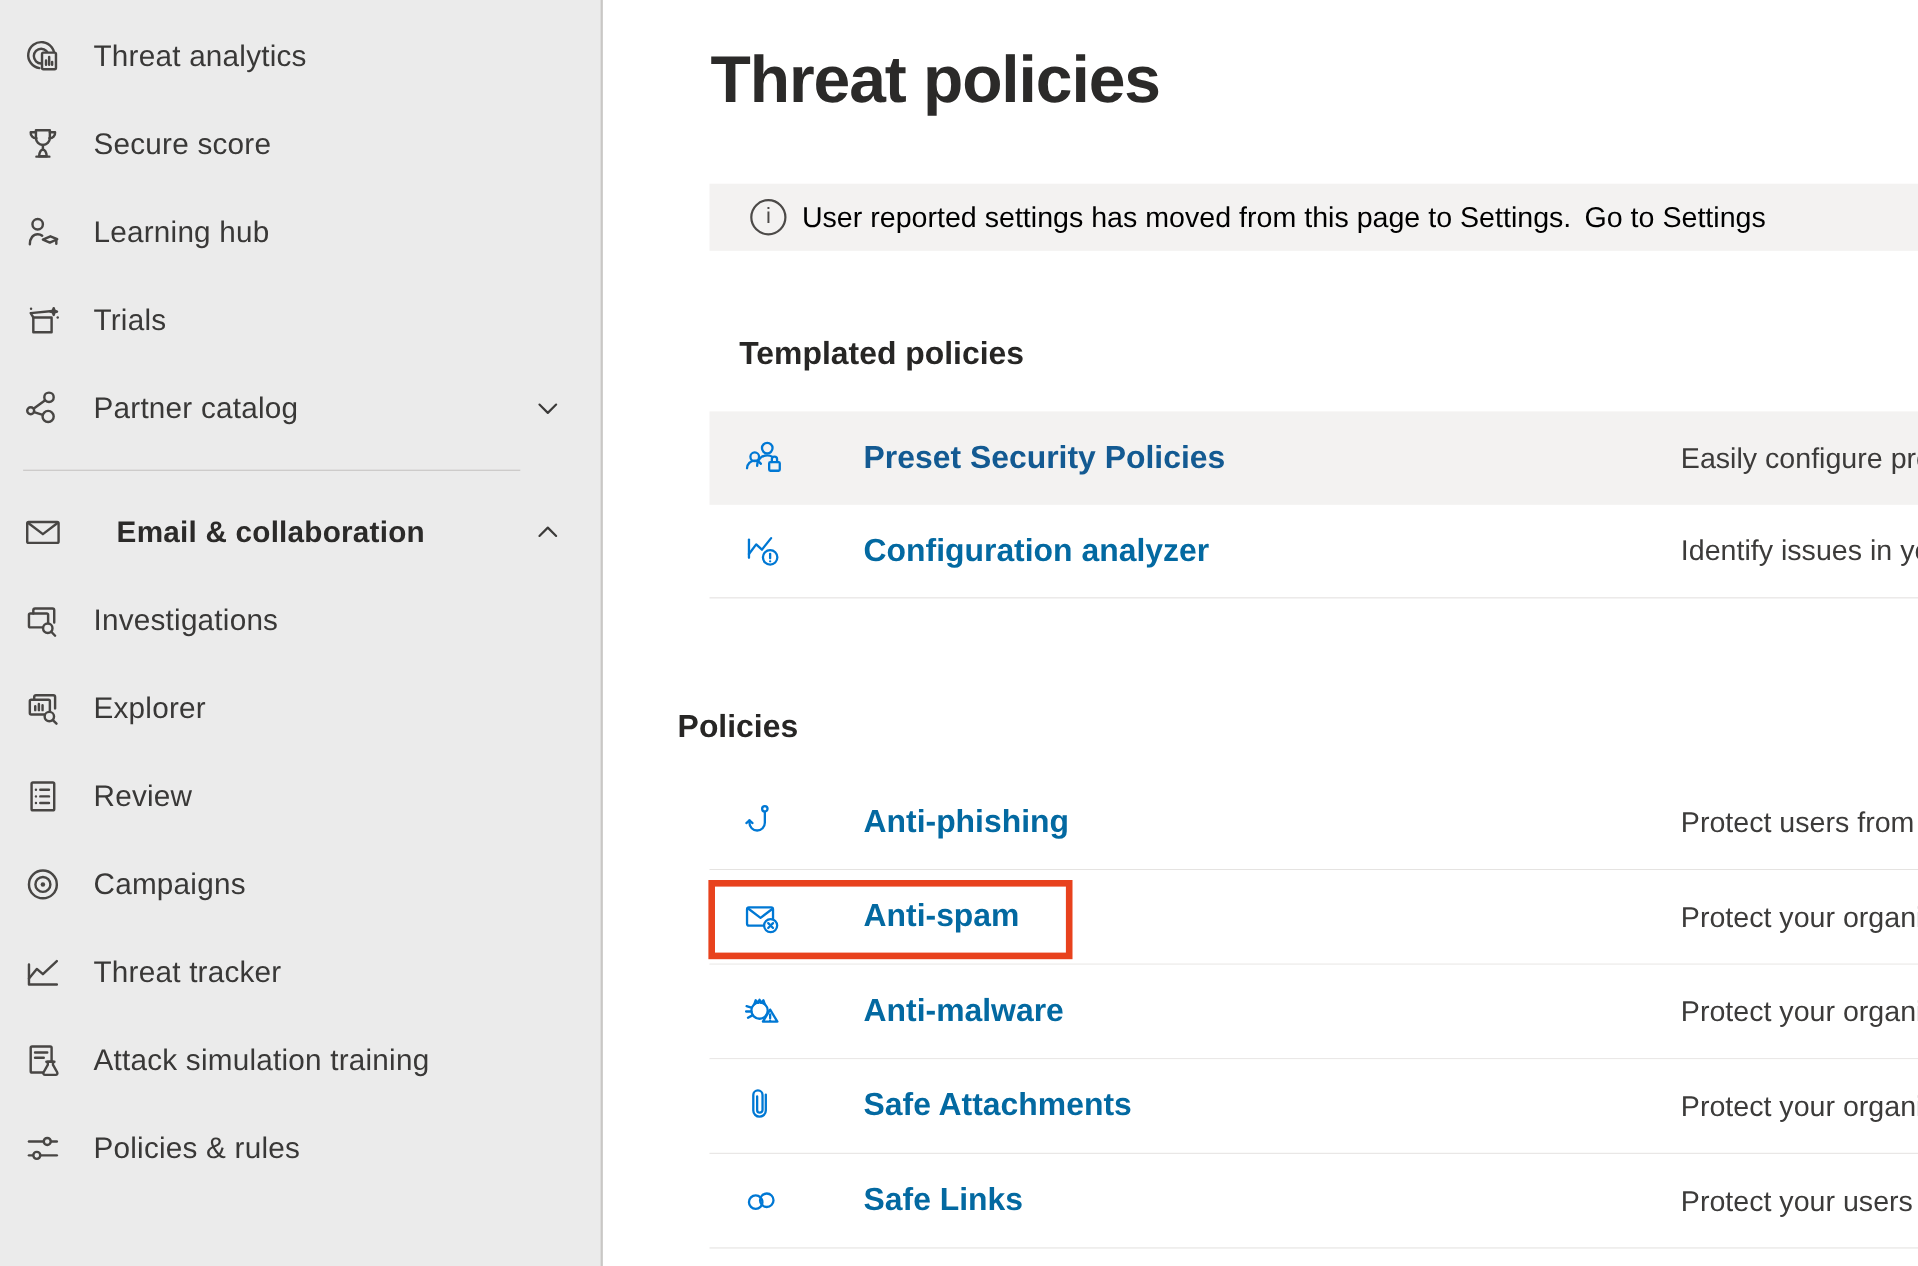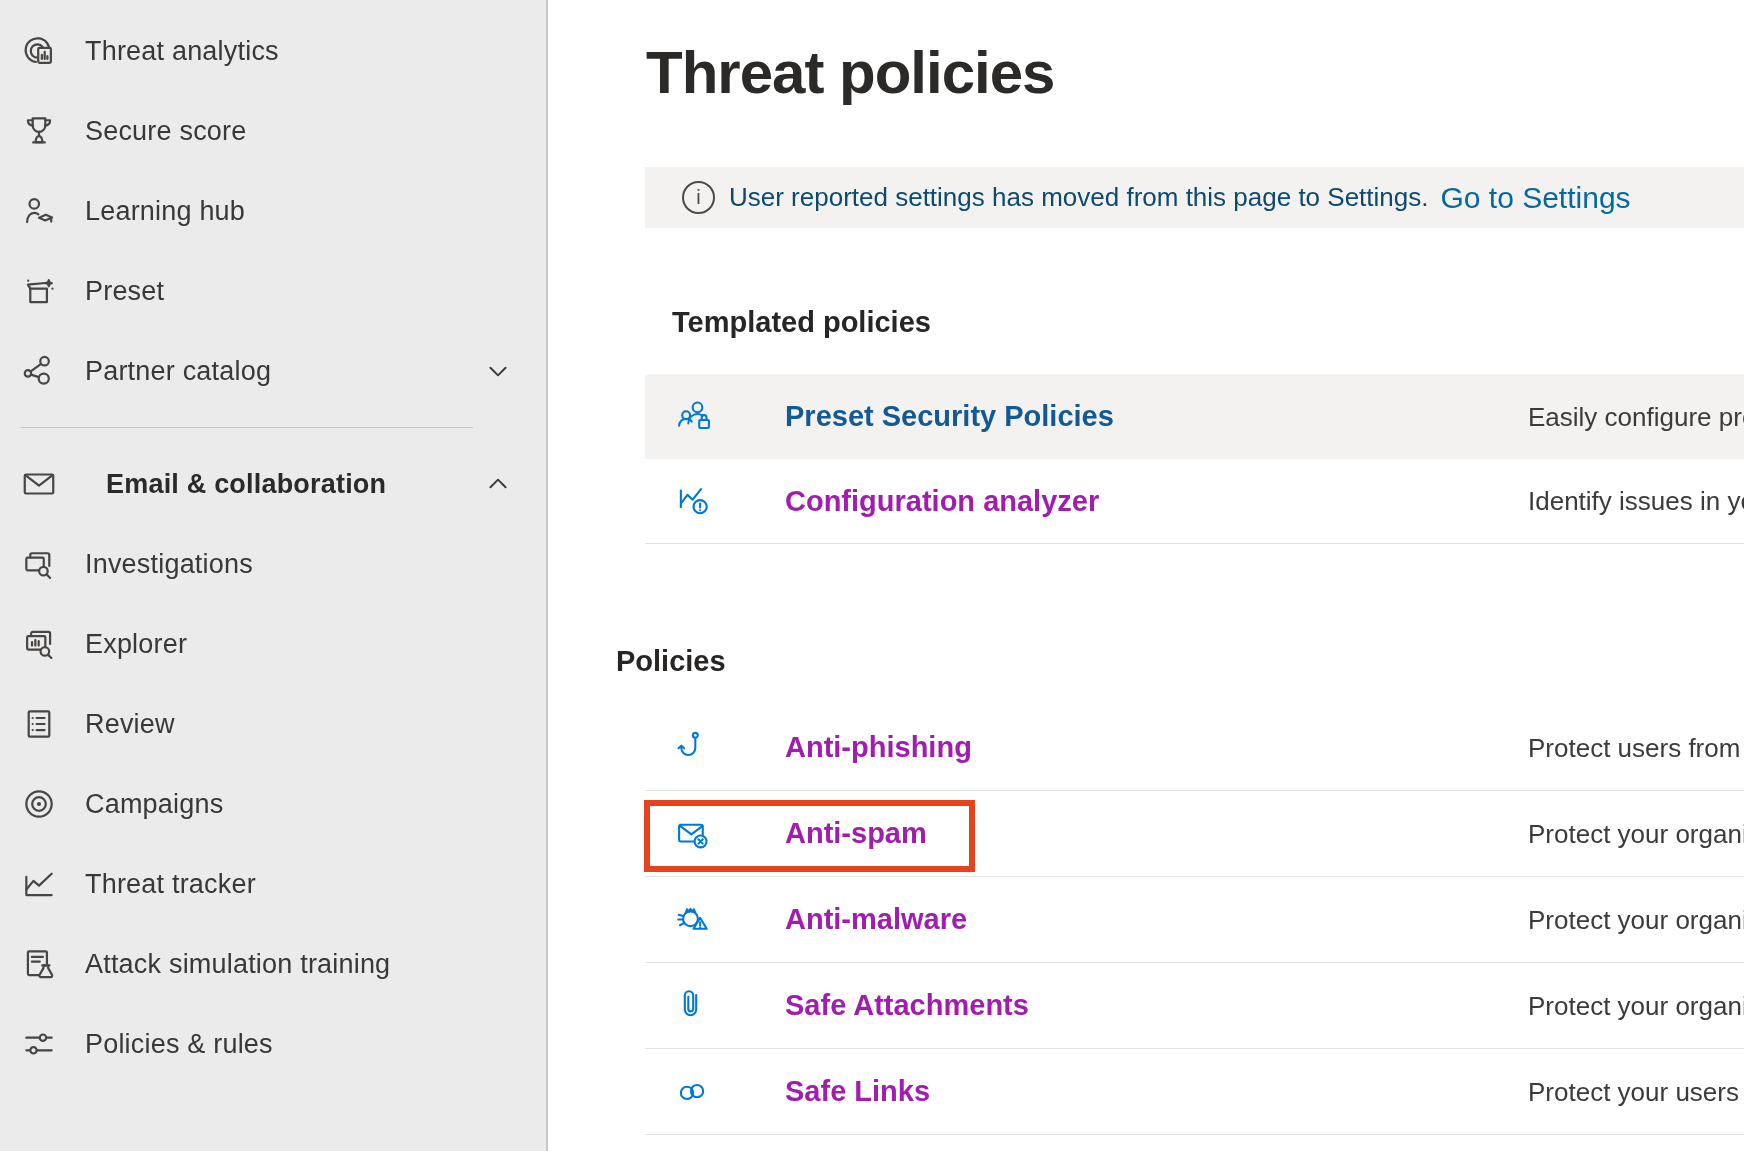--- a/index.html
+++ b/index.html
@@ -38,40 +38,40 @@
   .banner {
     position:absolute; left:645px; top:167px; width:1099px; height:61px;
     background:#f3f2f1; display:flex; align-items:center; padding-left:37px;
     overflow:hidden;
   }
   .info-circle {
     width:33px; height:33px; border:2px solid #4c4a48; border-radius:50%;
     display:flex; align-items:center; justify-content:center; flex:0 0 33px;
     font-size:20px; color:#4c4a48; font-weight:400;
   }
-  .banner-text { margin-left:14px; font-size:26px; color:#0c4a6e; white-space:nowrap; }
-  .banner-link { margin-left:12px; font-size:30px; color:#0369a1; white-space:nowrap; cursor:pointer; text-decoration:none; }
+  .banner-text { margin-left:14px; font-size:26px; color:#000000; white-space:nowrap; }
+  .banner-link { margin-left:12px; font-size:26px; color:#000000; white-space:nowrap; cursor:pointer; text-decoration:none; }
 
   .section-heading {
     position:absolute; font-size:29px; font-weight:700; color:#272625; white-space:nowrap;
   }
   .h-templated { left:672px; top:306px; }
   .h-policies  { left:616px; top:645px; }
 
   .rows { position:absolute; left:645px; width:1099px; }
   .rows-templated { top:374px; }
   .rows-policies  { top:705px; }
 
   .prow { position:relative; height:85px; display:flex; align-items:center; cursor:pointer; background:#fff; }
   .rows-policies .prow { height:86px; border-bottom:1px solid #e5e3e1; }
   .prow.gray { background:#f3f2f1; }
   .prow.divider-bottom { border-bottom:1px solid #e4e2e0; }
   .prow .icon-cell { width:140px; flex:0 0 140px; display:flex; align-items:center; padding-left:28px; }
   .prow .picon { width:42px; height:42px; color:#0078d4; }
-  .prow .plabel { font-size:29px; font-weight:700; color:#a21caf; white-space:nowrap; }
+  .prow .plabel { font-size:29px; font-weight:700; color:#0369a1; white-space:nowrap; }
   .prow .plabel.bluelink { color:#135a92; }
   .prow .pdesc {
     position:absolute; left:883px; top:50%; transform:translateY(-50%);
     font-size:26px; font-weight:400; color:#3c3b3a; white-space:nowrap;
   }
 
   .red-box {
     position:absolute; left:644px; top:800px; width:331px; height:72px;
     border:6px solid #e8421d; pointer-events:none;
   }
@@ -127,21 +127,21 @@
     <div class="nav-item">
       <span class="nicon">
         <svg viewBox="0 0 24 24" class="stroke">
             <rect x="6.5" y="10.5" width="10.5" height="8.5"></rect>
             <path d="M6.5 10.5L5 8l12.5-1.2"></path>
             <path d="M18.2 5.2l.5 1.4 1.4.5-1.4.5-.5 1.4-.5-1.4-1.4-.5 1.4-.5z"></path>
             <circle cx="5.2" cy="5.5" r="0.7" fill="currentColor" stroke="none"></circle>
             <circle cx="20.5" cy="10.5" r="0.7" fill="currentColor" stroke="none"></circle>
           </svg>
       </span>
-      <span class="nlabel">Preset</span>
+      <span class="nlabel">Trials</span>
     </div>
 
     <div class="nav-item">
       <span class="nicon">
         <svg viewBox="0 0 24 24" class="stroke">
             <circle cx="5" cy="13.5" r="2"></circle>
             <circle cx="15.5" cy="5.8" r="2.7"></circle>
             <circle cx="15" cy="16.8" r="3.2"></circle>
             <path d="M6.8 12.2l6.3-4.6M6.9 14.3l5 1.6"></path>
           </svg>

